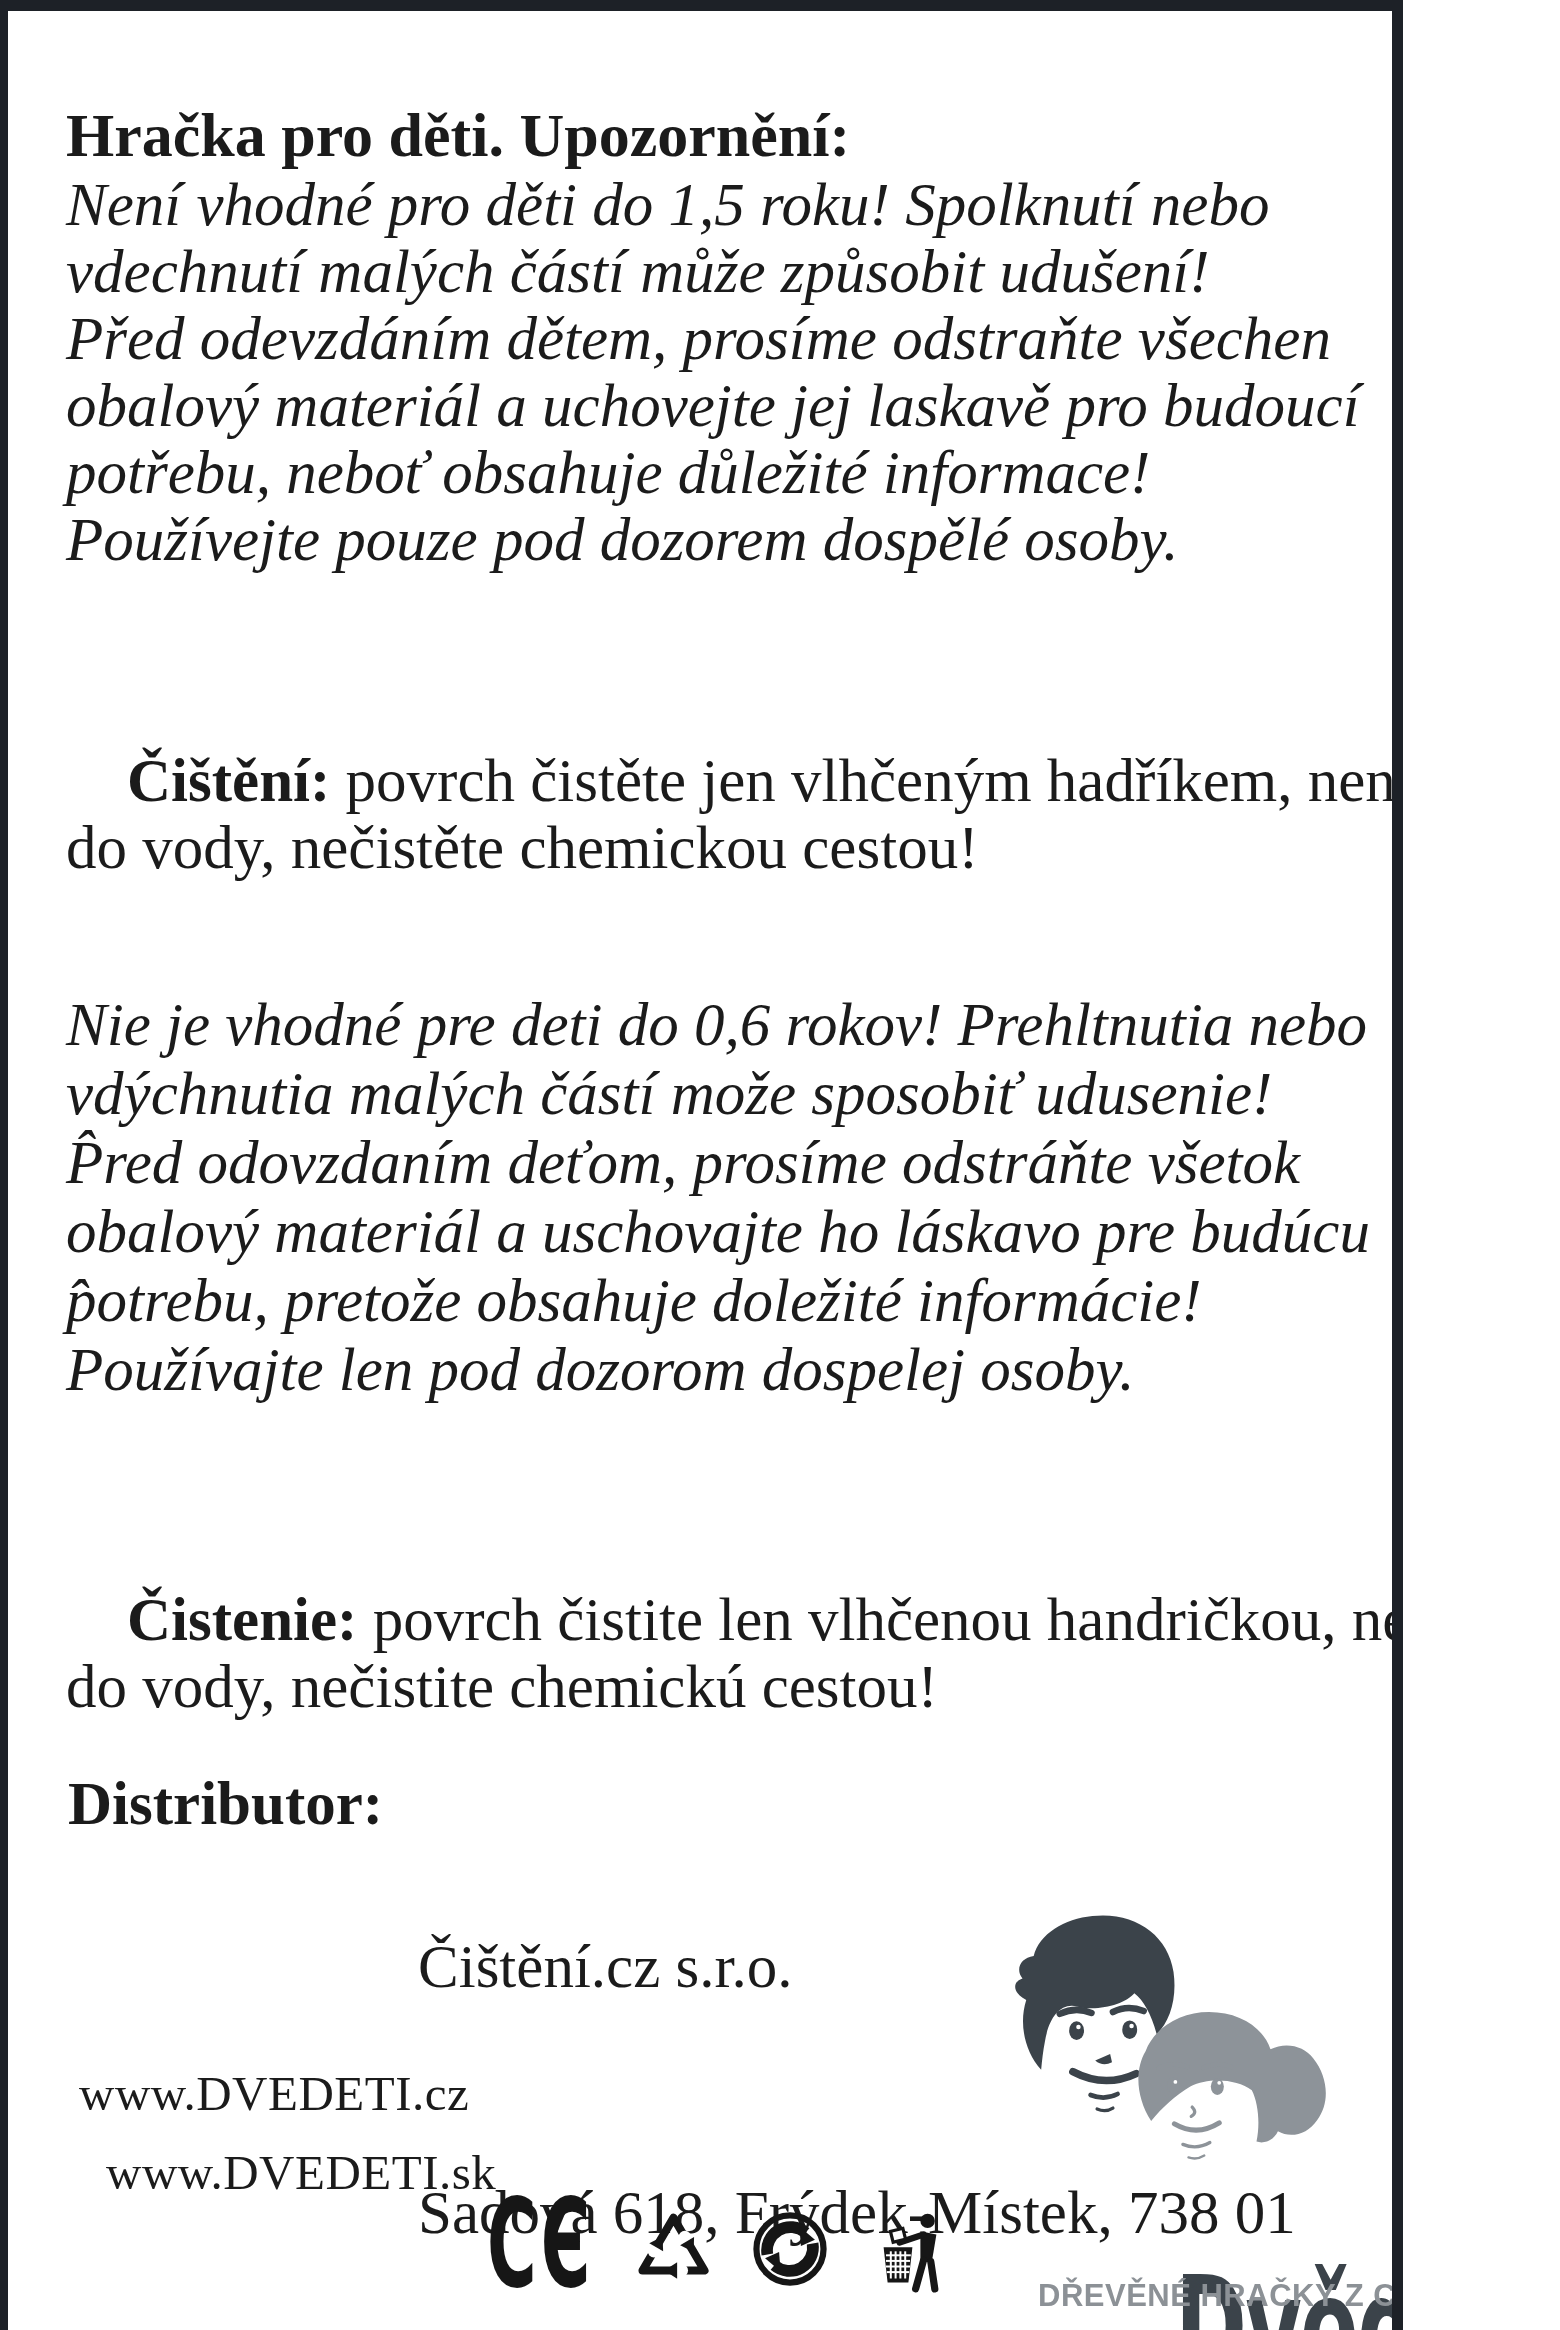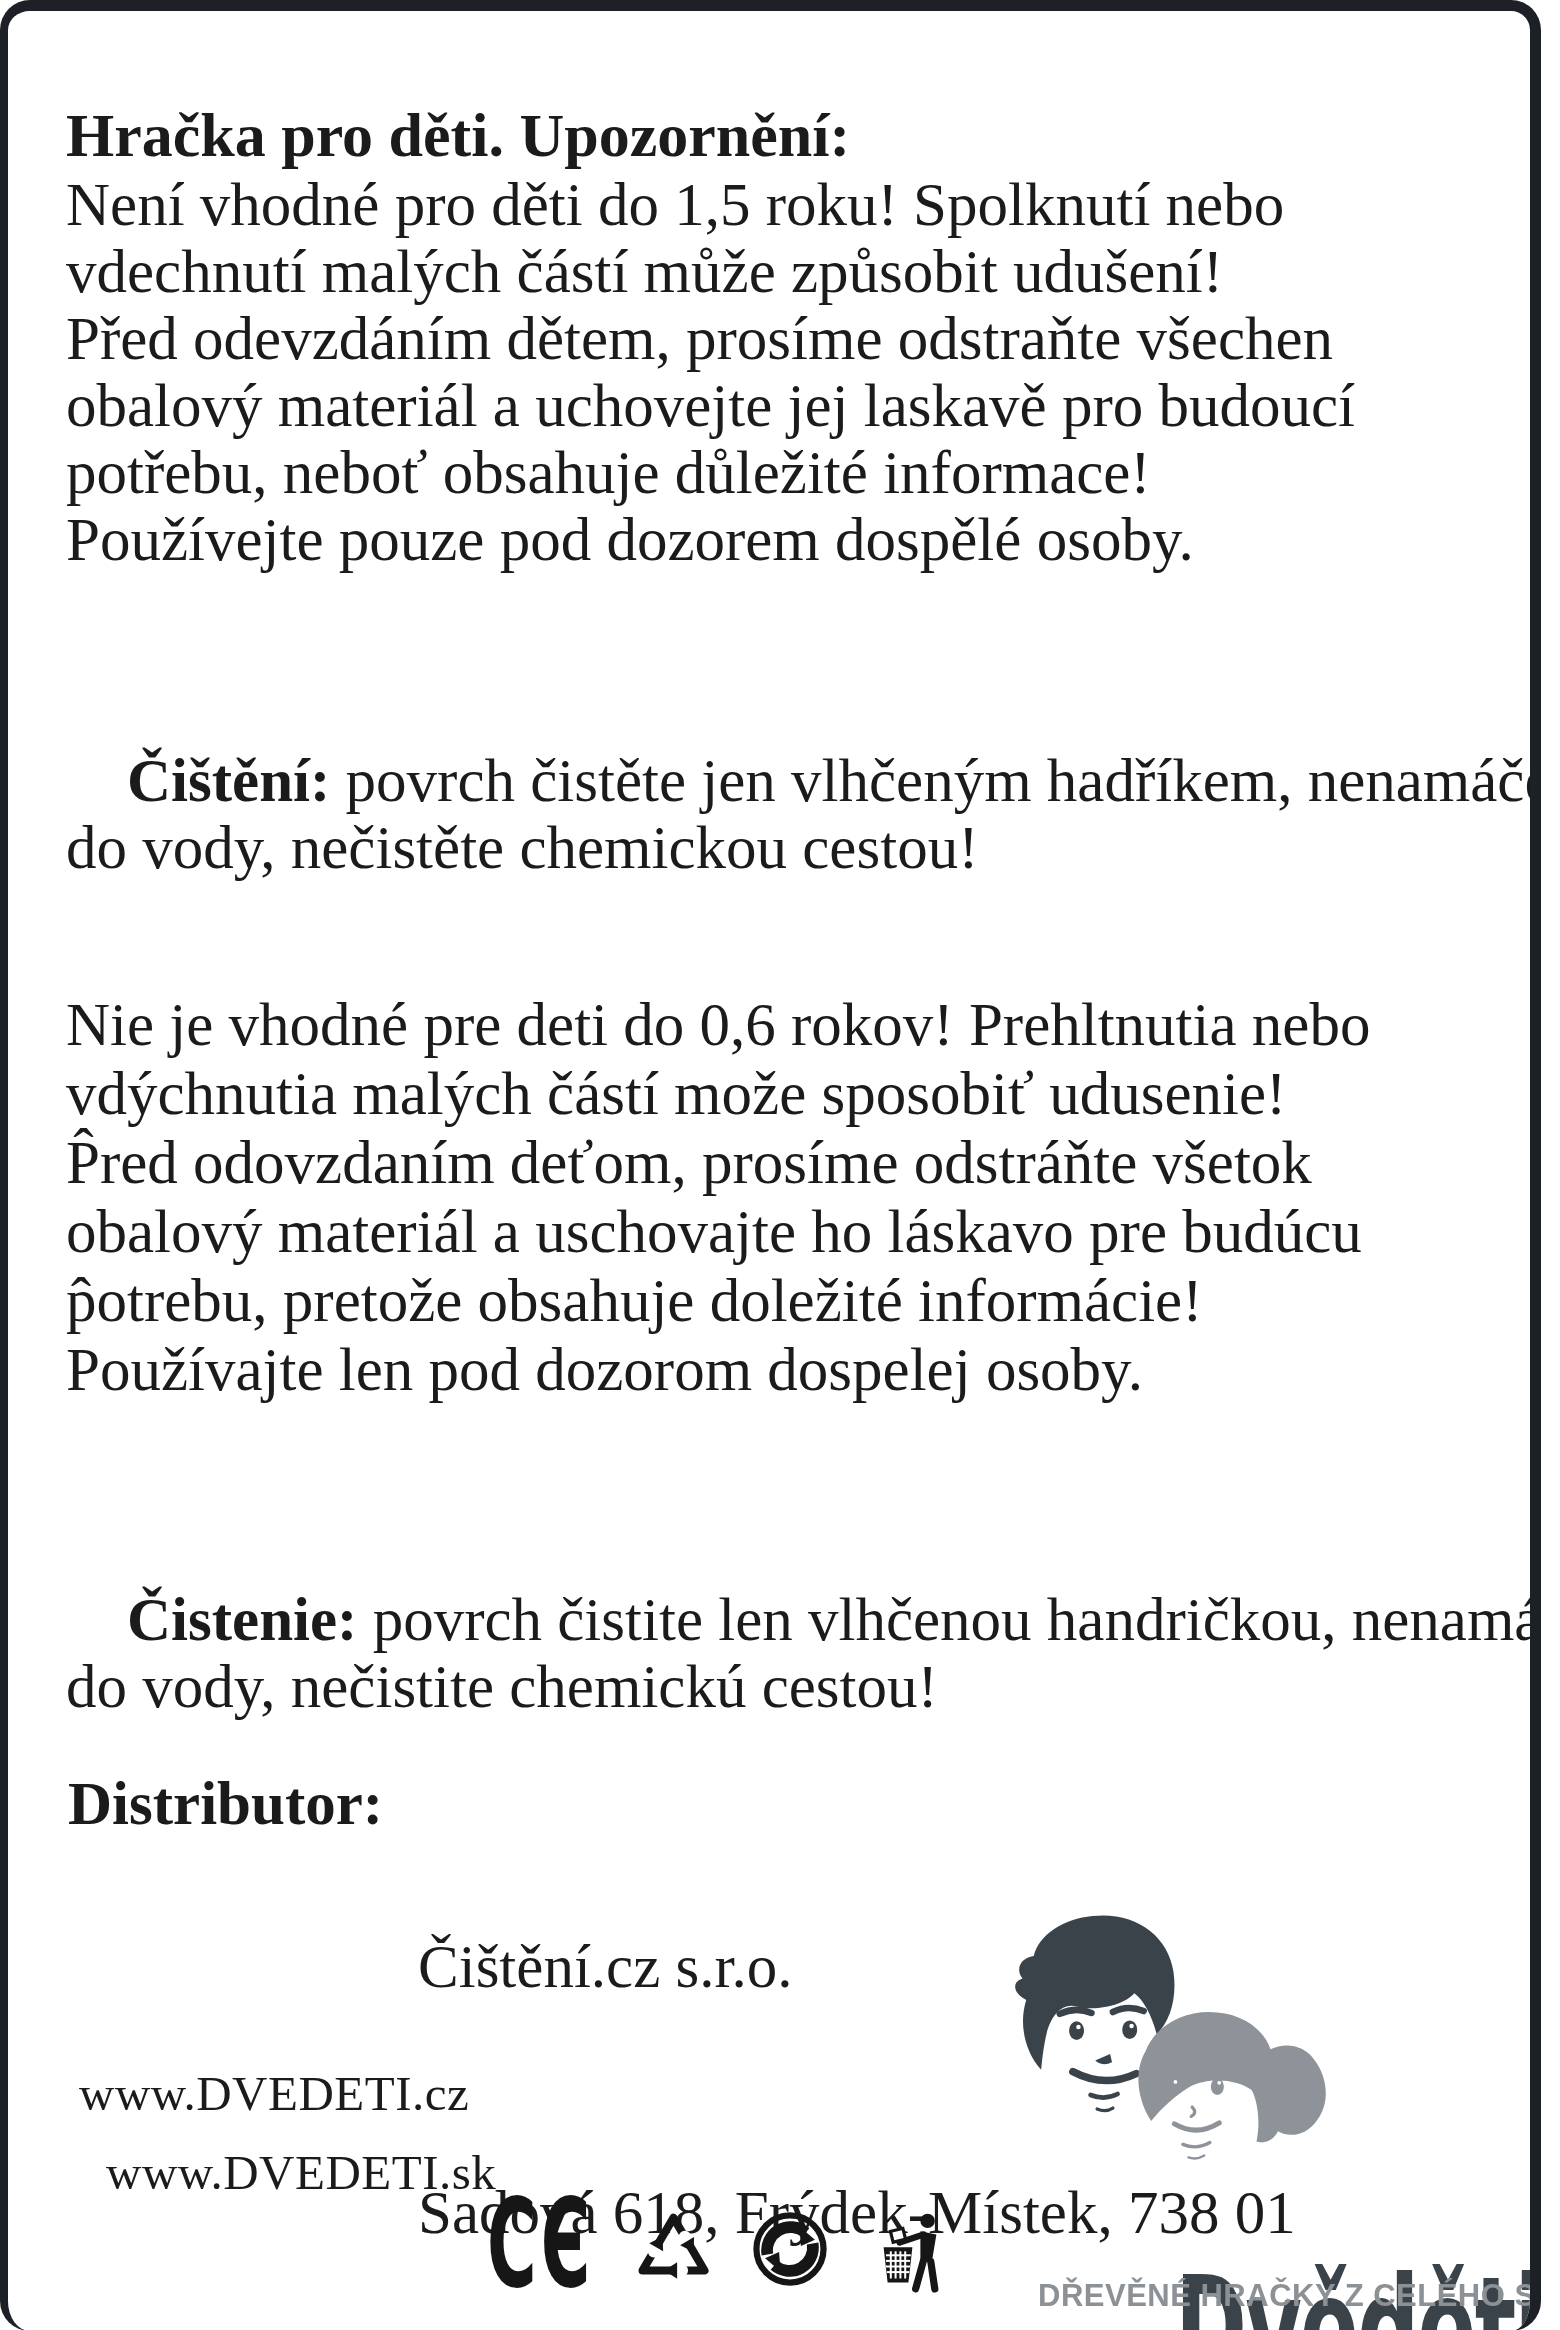--- a/index.html
+++ b/index.html
@@ -1,39 +1,39 @@
 <!DOCTYPE html>
 <html style="font-size:15px"><head>
 <meta charset="utf-8">
 <style>
   html,body { margin:0; padding:0; background:#ffffff; }
   .page {
     position:relative;
-    width:1541px; height:2331px;
+    width:1403px; height:2331px;
     box-sizing:border-box;
     background:#ffffff;
     border-top:11.2px solid #1d2127;
     border-left:8.4px solid #1d2127;
     border-right:11.2px solid #1d2127;
     overflow:hidden;
     font-family:"Liberation Serif","DejaVu Serif",serif;
     color:#1b1b1b;
-    border-radius:30px;
   }
   .abs { position:absolute; }
   .heading {
     font-weight:bold;
     font-size:62px;
     line-height:67px;
     white-space:pre;
   }
   .para {
     font-size:61px;
     line-height:67px;
     white-space:pre;
+    font-style:italic;
   }
   .para-sk { line-height:69px; }
   .clean {
     font-size:61px;
     line-height:67px;
     white-space:pre;
   }
   .clean .lead { font-weight:bold;margin-top:24px; }
   .dist-label { font-weight:bold; font-size:61px; line-height:69px; white-space:pre; }
   .dist-values { font-size:61px; line-height:82px; white-space:pre; }

